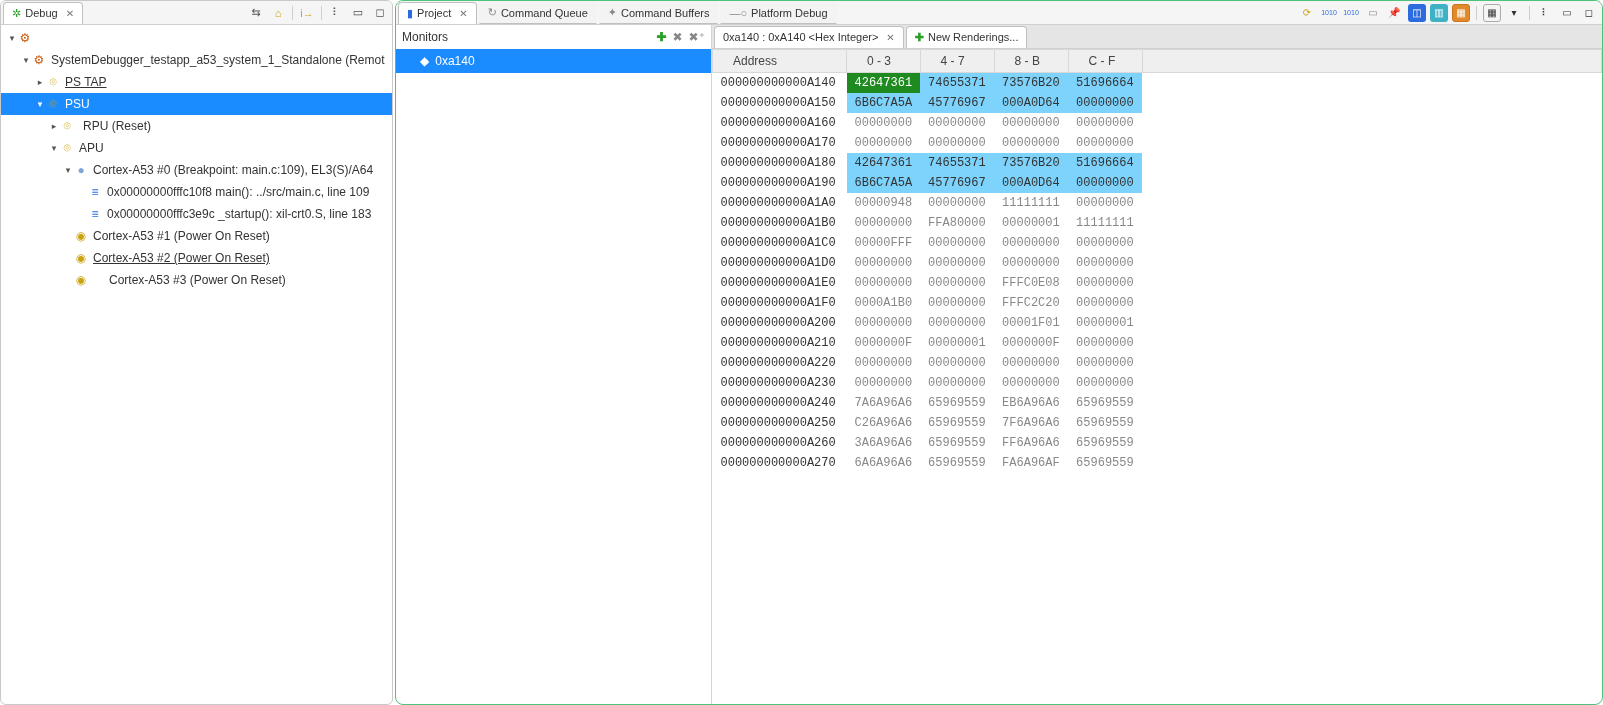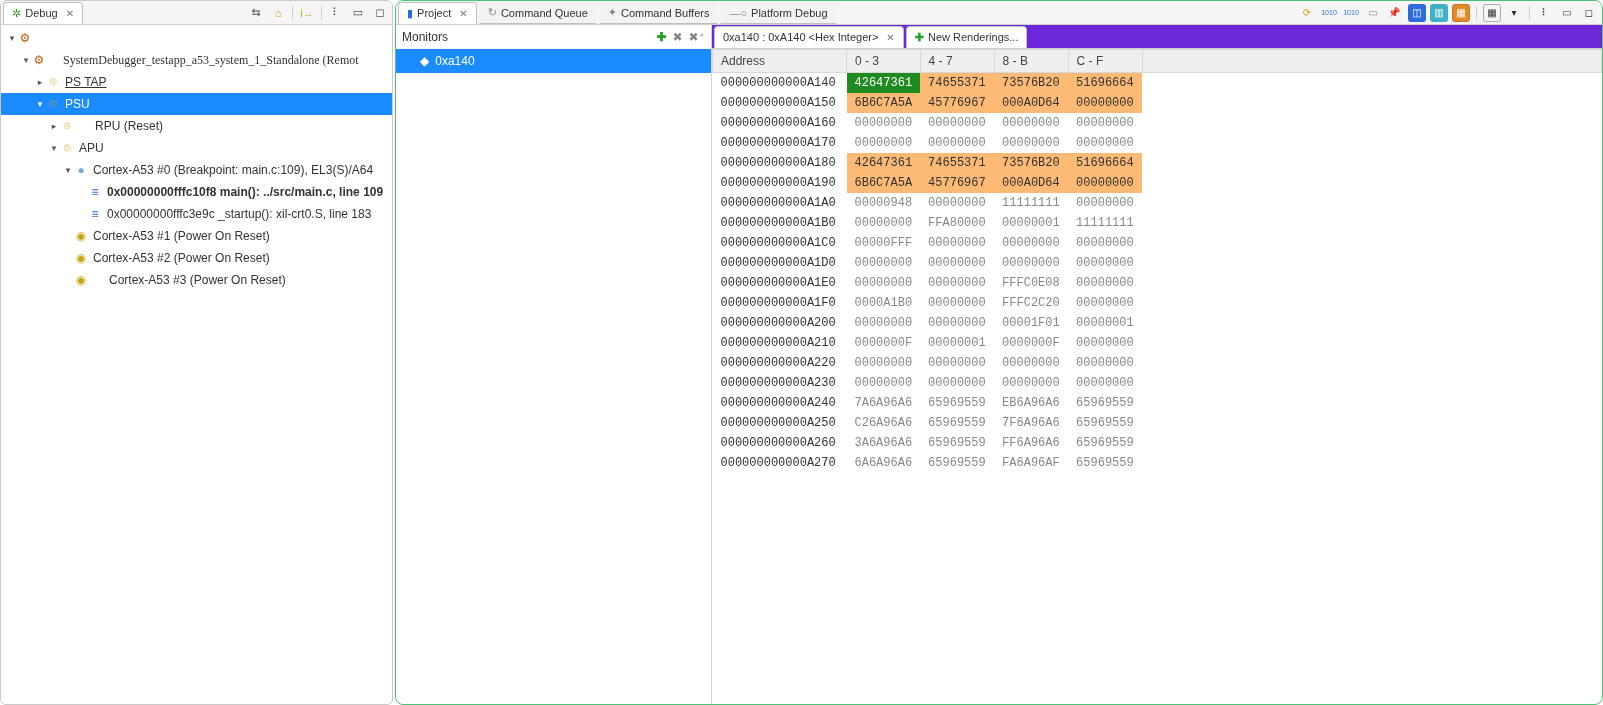--- a/index.html
+++ b/index.html
@@ -139,43 +139,43 @@
     color: #fff;
     gap: 6px;
   }
   
   .mem-area { flex: 1; display: flex; flex-direction: column; }
   .mem-tabs {
     display: flex;
     align-items: center;
     height: 24px;
     border-bottom: 1px solid #d0d0d0;
-    background: #6d28d9;
+    background: #e5e5e5;
   }
   .mem-table {
     font-family: "Consolas", "Courier New", monospace;
     font-size: 12px;
     color: #888;
     border-collapse: collapse;
   }
   .mem-table th {
     font-weight: normal;
     text-align: left;
-    padding: 4px 8px;
+    padding: 4px 20px;
     border: 1px solid #d8d8d8;
     background: #efefef;
     color: #444;
     font-family: "Segoe UI", sans-serif;
   }
   .mem-table td {
     padding: 3px 8px;
     white-space: nowrap;
   }
   .mem-table td.addr { color: #333; }
-  .mem-table td.hlY { background: #fdba74; color: #333; }
+  .mem-table td.hlY { background: #7dd3fc; color: #333; }
   .mem-table td.hlG { background: #1f8a1f; color: #fff; }
   .plus-green { color: #2aa02a; font-weight: bold; }
   .x-gray { color: #888; }
   
   .main-toolbar {
     margin-left: auto;
     display: flex;
     align-items: center;
     gap: 4px;
     padding-right: 4px;
@@ -218,66 +218,66 @@
       </div>
     </div>
     <div class="debug-tree" id="debug-tree">
         <div class="tree-row" style="padding-left: 6px;">
           <span class="twisty">▾</span>
           <span class="tree-icon" style="color: rgb(201, 91, 15);">⚙</span>
         </div>
         <div class="tree-row" style="padding-left: 20px;">
           <span class="twisty">▾</span>
           <span class="tree-icon" style="color: rgb(201, 91, 15);">⚙</span>
-          <span style="margin-left: 16px; overflow: hidden; text-overflow: ellipsis; font-family: Liberation Serif, serif;">SystemDebugger_testapp_a53_system_1_Standalone (Remot</span>
+          <span style="margin-left: 4px; overflow: hidden; text-overflow: ellipsis;">SystemDebugger_testapp_a53_system_1_Standalone (Remot</span>
         </div>
         <div class="tree-row" style="padding-left: 34px;">
           <span class="twisty">▸</span>
           <span class="tree-icon" style="color: rgb(201, 162, 15);">⌾</span>
           <span style="margin-left: 4px; overflow: hidden; text-overflow: ellipsis; text-decoration: underline;">PS TAP</span>
         </div>
         <div class="tree-row selected" style="padding-left: 34px;">
           <span class="twisty">▾</span>
           <span class="tree-icon" style="color: rgb(201, 162, 15);">⌾</span>
           <span style="margin-left: 4px; overflow: hidden; text-overflow: ellipsis;">PSU</span>
         </div>
         <div class="tree-row" style="padding-left: 48px;">
           <span class="twisty">▸</span>
           <span class="tree-icon" style="color: rgb(201, 162, 15);">⌾</span>
-          <span style="margin-left: 20px; overflow: hidden; text-overflow: ellipsis;">RPU (Reset)</span>
+          <span style="margin-left: 8px; overflow: hidden; text-overflow: ellipsis;">RPU (Reset)</span>
         </div>
         <div class="tree-row" style="padding-left: 48px;">
           <span class="twisty">▾</span>
           <span class="tree-icon" style="color: rgb(201, 162, 15);">⌾</span>
           <span style="margin-left: 4px; overflow: hidden; text-overflow: ellipsis;">APU</span>
         </div>
         <div class="tree-row" style="padding-left: 62px;">
           <span class="twisty">▾</span>
           <span class="tree-icon" style="color: rgb(122, 167, 217);">●</span>
           <span style="margin-left: 4px; overflow: hidden; text-overflow: ellipsis;">Cortex-A53 #0 (Breakpoint: main.c:109), EL3(S)/A64</span>
         </div>
         <div class="tree-row" style="padding-left: 76px;">
           <span class="twisty"></span>
           <span class="tree-icon" style="color: rgb(45, 108, 223);">≡</span>
-          <span style="margin-left: 4px; overflow: hidden; text-overflow: ellipsis; font-weight: bold;">0x00000000fffc10f8 main(): ../src/main.c, line 109</span>
+          <span style="margin-left: 4px; overflow: hidden; text-overflow: ellipsis;">0x00000000fffc10f8 main(): ../src/main.c, line 109</span>
         </div>
         <div class="tree-row" style="padding-left: 76px;">
           <span class="twisty"></span>
           <span class="tree-icon" style="color: rgb(45, 108, 223);">≡</span>
           <span style="margin-left: 4px; overflow: hidden; text-overflow: ellipsis;">0x00000000fffc3e9c _startup(): xil-crt0.S, line 183</span>
         </div>
         <div class="tree-row" style="padding-left: 62px;">
           <span class="twisty"></span>
           <span class="tree-icon" style="color: rgb(201, 162, 15);">◉</span>
           <span style="margin-left: 4px; overflow: hidden; text-overflow: ellipsis;">Cortex-A53 #1 (Power On Reset)</span>
         </div>
         <div class="tree-row" style="padding-left: 62px;">
           <span class="twisty"></span>
           <span class="tree-icon" style="color: rgb(201, 162, 15);">◉</span>
-          <span style="margin-left: 4px; overflow: hidden; text-overflow: ellipsis;">Cortex-A53 #2 (Power On Reset)</span>
+          <span style="margin-left: 4px; overflow: hidden; text-overflow: ellipsis; text-decoration: underline;">Cortex-A53 #2 (Power On Reset)</span>
         </div>
         <div class="tree-row" style="padding-left: 62px;">
           <span class="twisty"></span>
           <span class="tree-icon" style="color: rgb(201, 162, 15);">◉</span>
           <span style="margin-left: 20px; overflow: hidden; text-overflow: ellipsis;">Cortex-A53 #3 (Power On Reset)</span>
         </div>
       </div>
   </div>
 
   <div class="right-panel">

